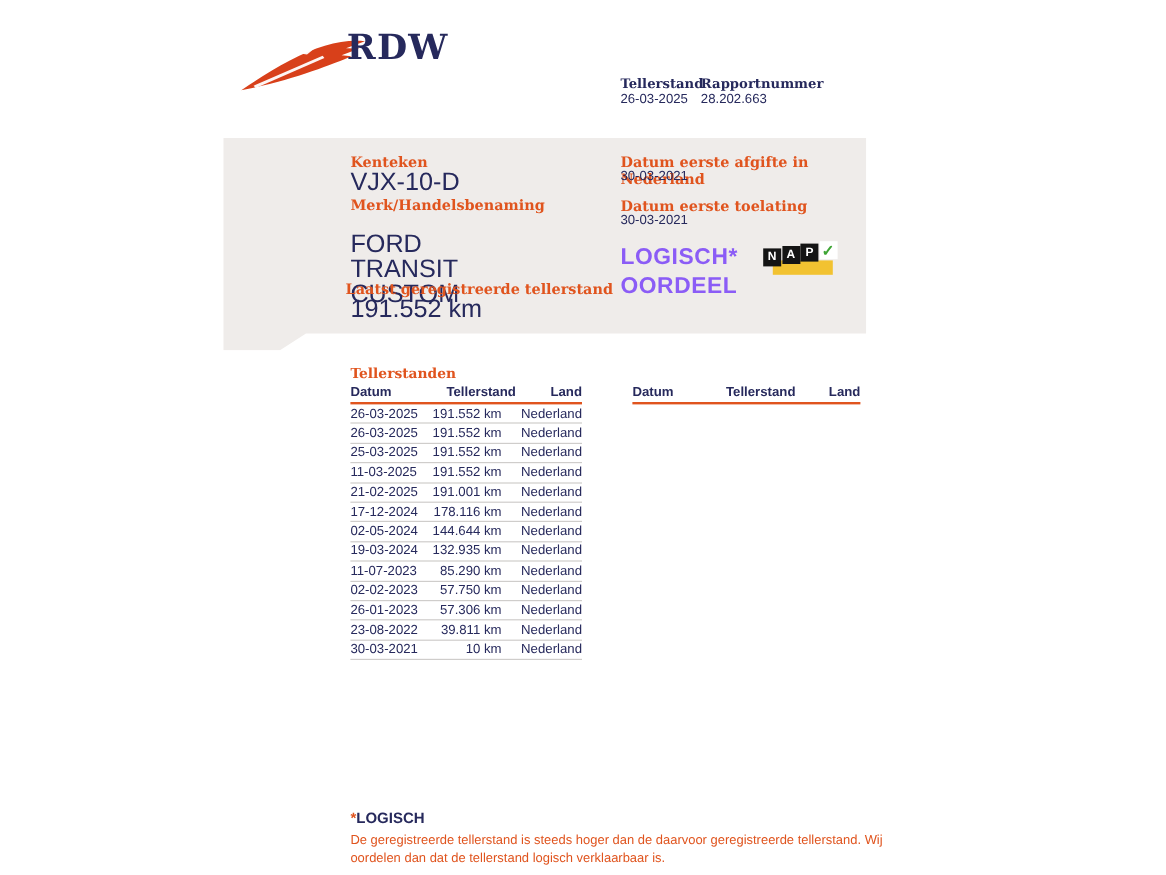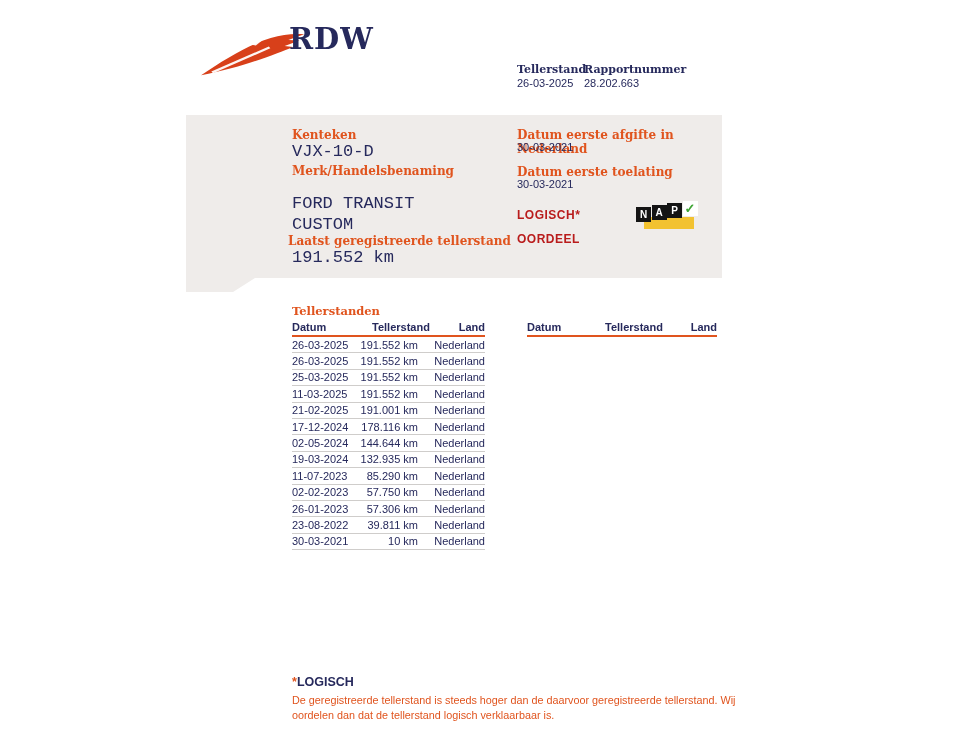--- a/index.html
+++ b/index.html
@@ -29,27 +29,27 @@
   .panel {
     position:absolute; left:186px; top:115px; width:536px; height:177px;
     background:#EFECEA;
     clip-path:polygon(0 0,536px 0,536px 163px,69px 163px,47px 177px,0 177px);
   }
   .lbl {
     position:absolute; font-family:"DejaVu Serif", serif; font-size:12px;
     font-weight:700; color:#E0541E;
   }
   .big {
-    position:absolute; font-family:Liberation Mono, monospace; font-size:17px;
+    position:absolute; font-family:Liberation Sans, sans-serif; font-size:21px;
     color:#26295C; line-height:21px;
   }
   .sm { position:absolute; font-size:11px; color:#26295C; }
   .oordeel {
-    position:absolute; left:331px; top:88px; font-size:12px; font-weight:700;
-    color:#b91c1c; line-height:24px; letter-spacing:0.5px;
+    position:absolute; left:331px; top:88px; font-size:19px; font-weight:700;
+    color:#8b5cf6; line-height:24px; letter-spacing:0.5px;
   }
   
   .nap { position:absolute; left:450px; top:86px; width:62px; height:32px; }
   .nap-yellow { position:absolute; left:8px; top:16px; width:50px; height:12px; background:#F2C231; }
   .nap-tile {
     position:absolute; width:15px; height:15px; background:#141414; color:#fff;
     font-size:10px; font-weight:700; display:flex; align-items:center; justify-content:center;
   }
   .nap-n { left:0; top:6px; } .nap-a { left:15.5px; top:4px; } .nap-p { left:31px; top:2px; }
   .nap-check {

